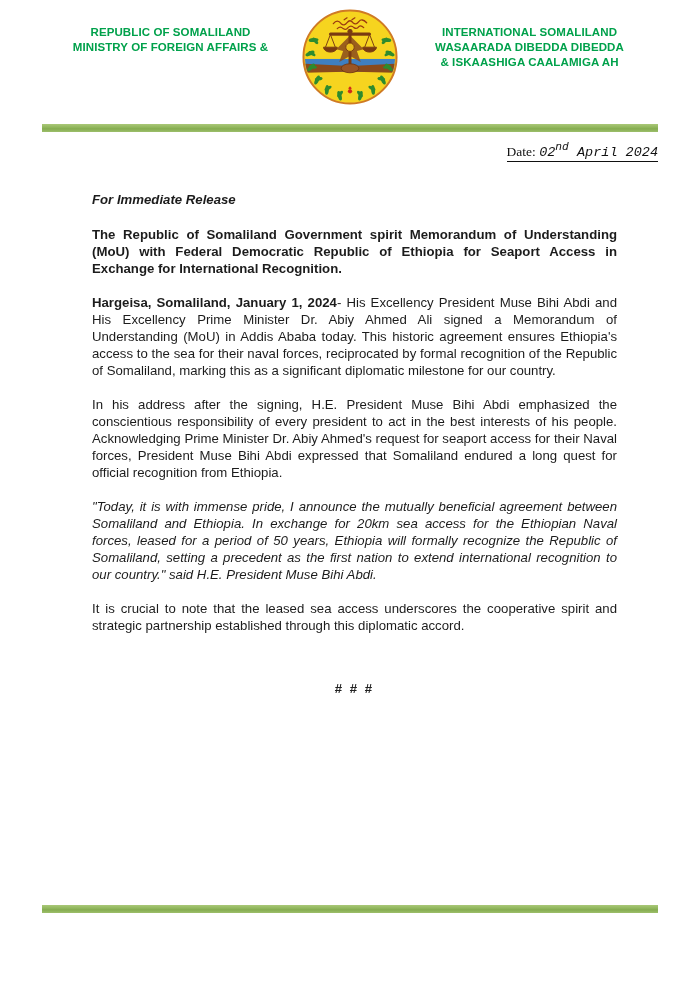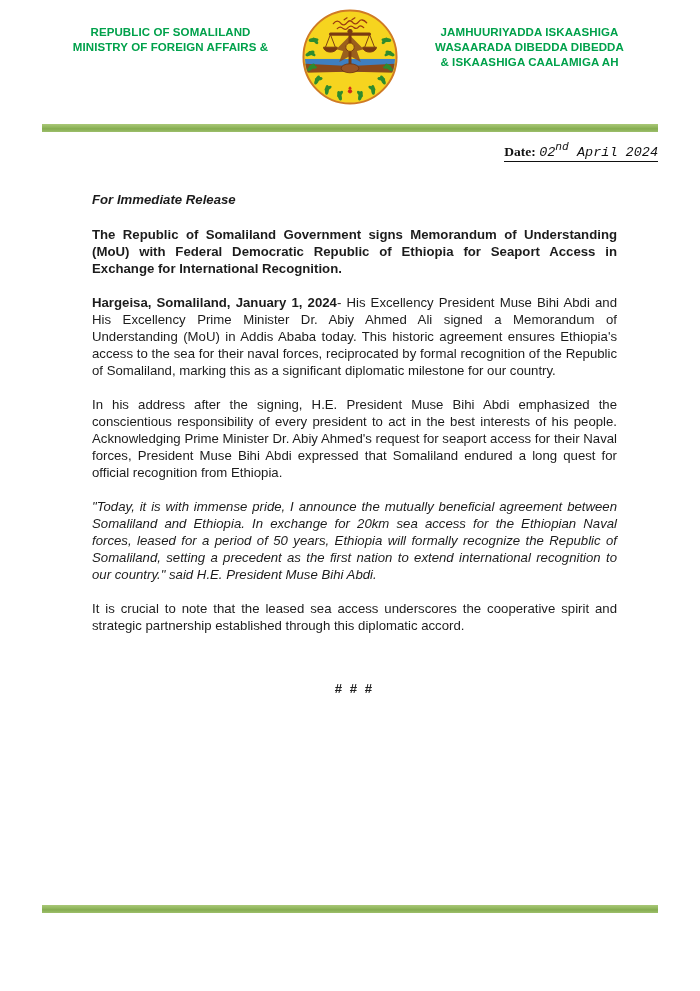--- a/index.html
+++ b/index.html
@@ -22,21 +22,21 @@
     background:linear-gradient(#aac878 0%, #8fb55b 45%, #85ac50 60%, #9dbf6b 100%);
   }
   .bar-top{top:124px;}
   .bar-bottom{top:905px;}
   
   .date-line{
     position:absolute;top:141px;right:42px;
     font-family:"Liberation Serif", serif;font-size:13.5px;color:#111;
     border-bottom:1.4px solid #111;padding-bottom:1px;
   }
-  .date-label{font-weight:bold;}
+  .date-label{font-weight:normal;}
   .date-value{font-style:italic;font-family:Liberation Mono, monospace;}
   
   .content{position:absolute;top:191px;left:85px;right:83px;}
   .content p{margin:0 0 17px 7px;font-size:13.2px;line-height:17px;text-align:justify;}
   .release-line{font-weight:bold;font-style:italic;font-size:13.8px;margin-bottom:18px !important;text-align:left !important;}
   .doc-title{font-weight:bold;}
   .lead-bold{font-weight:bold;}
   .quote-para{font-style:italic;}
   .end-marker{
     text-align:center !important;margin-top:46px !important;
@@ -146,34 +146,34 @@
               <ellipse cx="50" cy="11" rx="1.7" ry="4" transform="rotate(25 50 11)"></ellipse>
             </g>
         </g>
 
         <circle cx="50" cy="85" r="2.2" fill="#cf2a1b"></circle>
         <rect x="48.7" y="80.5" width="2.6" height="2.6" fill="#cf2a1b" transform="rotate(45 50 81.8)"></rect>
       </svg>
     </div>
 
     <div class="header-col">
-      <div class="header-line">JAMHUURIYADDA ISKAASHIGA</div>
+      <div class="header-line">INTERNATIONAL SOMALILAND</div>
       <div class="header-line">WASAARADA DIBEDDA DIBEDDA</div>
       <div class="header-line">&amp; ISKAASHIGA CAALAMIGA AH</div>
     </div>
   </div>
 
   <div class="green-bar bar-top"></div>
 
   <div class="date-line"><span class="date-label">Date:</span><span> </span><span class="date-value">02</span><sup class="date-value">nd</sup><span class="date-value"> April 2024</span></div>
 
   <div class="content">
     <p class="release-line">For Immediate Release</p>
 
-    <p class="doc-title">The Republic of Somaliland Government signs Memorandum of Understanding (MoU) with Federal Democratic Republic of Ethiopia for Seaport Access in Exchange for International Recognition.</p>
+    <p class="doc-title">The Republic of Somaliland Government spirit Memorandum of Understanding (MoU) with Federal Democratic Republic of Ethiopia for Seaport Access in Exchange for International Recognition.</p>
 
     <p><span class="lead-bold">Hargeisa, Somaliland, January 1, 2024</span><span>- His Excellency President Muse Bihi Abdi and His Excellency Prime Minister Dr. Abiy Ahmed Ali signed a Memorandum of Understanding (MoU) in Addis Ababa today. This historic agreement ensures Ethiopia's access to the sea for their naval forces, reciprocated by formal recognition of the Republic of Somaliland, marking this as a significant diplomatic milestone for our country.</span></p>
 
     <p>In his address after the signing, H.E. President Muse Bihi Abdi emphasized the conscientious responsibility of every president to act in the best interests of his people. Acknowledging Prime Minister Dr. Abiy Ahmed's request for seaport access for their Naval forces, President Muse Bihi Abdi expressed that Somaliland endured a long quest for official recognition from Ethiopia.</p>
 
     <p class="quote-para">"Today, it is with immense pride, I announce the mutually beneficial agreement between Somaliland and Ethiopia. In exchange for 20km sea access for the Ethiopian Naval forces, leased for a period of 50 years, Ethiopia will formally recognize the Republic of Somaliland, setting a precedent as the first nation to extend international recognition to our country." said H.E. President Muse Bihi Abdi.</p>
 
     <p>It is crucial to note that the leased sea access underscores the cooperative spirit and strategic partnership established through this diplomatic accord.</p>
 
     <p class="end-marker"># # #</p>

